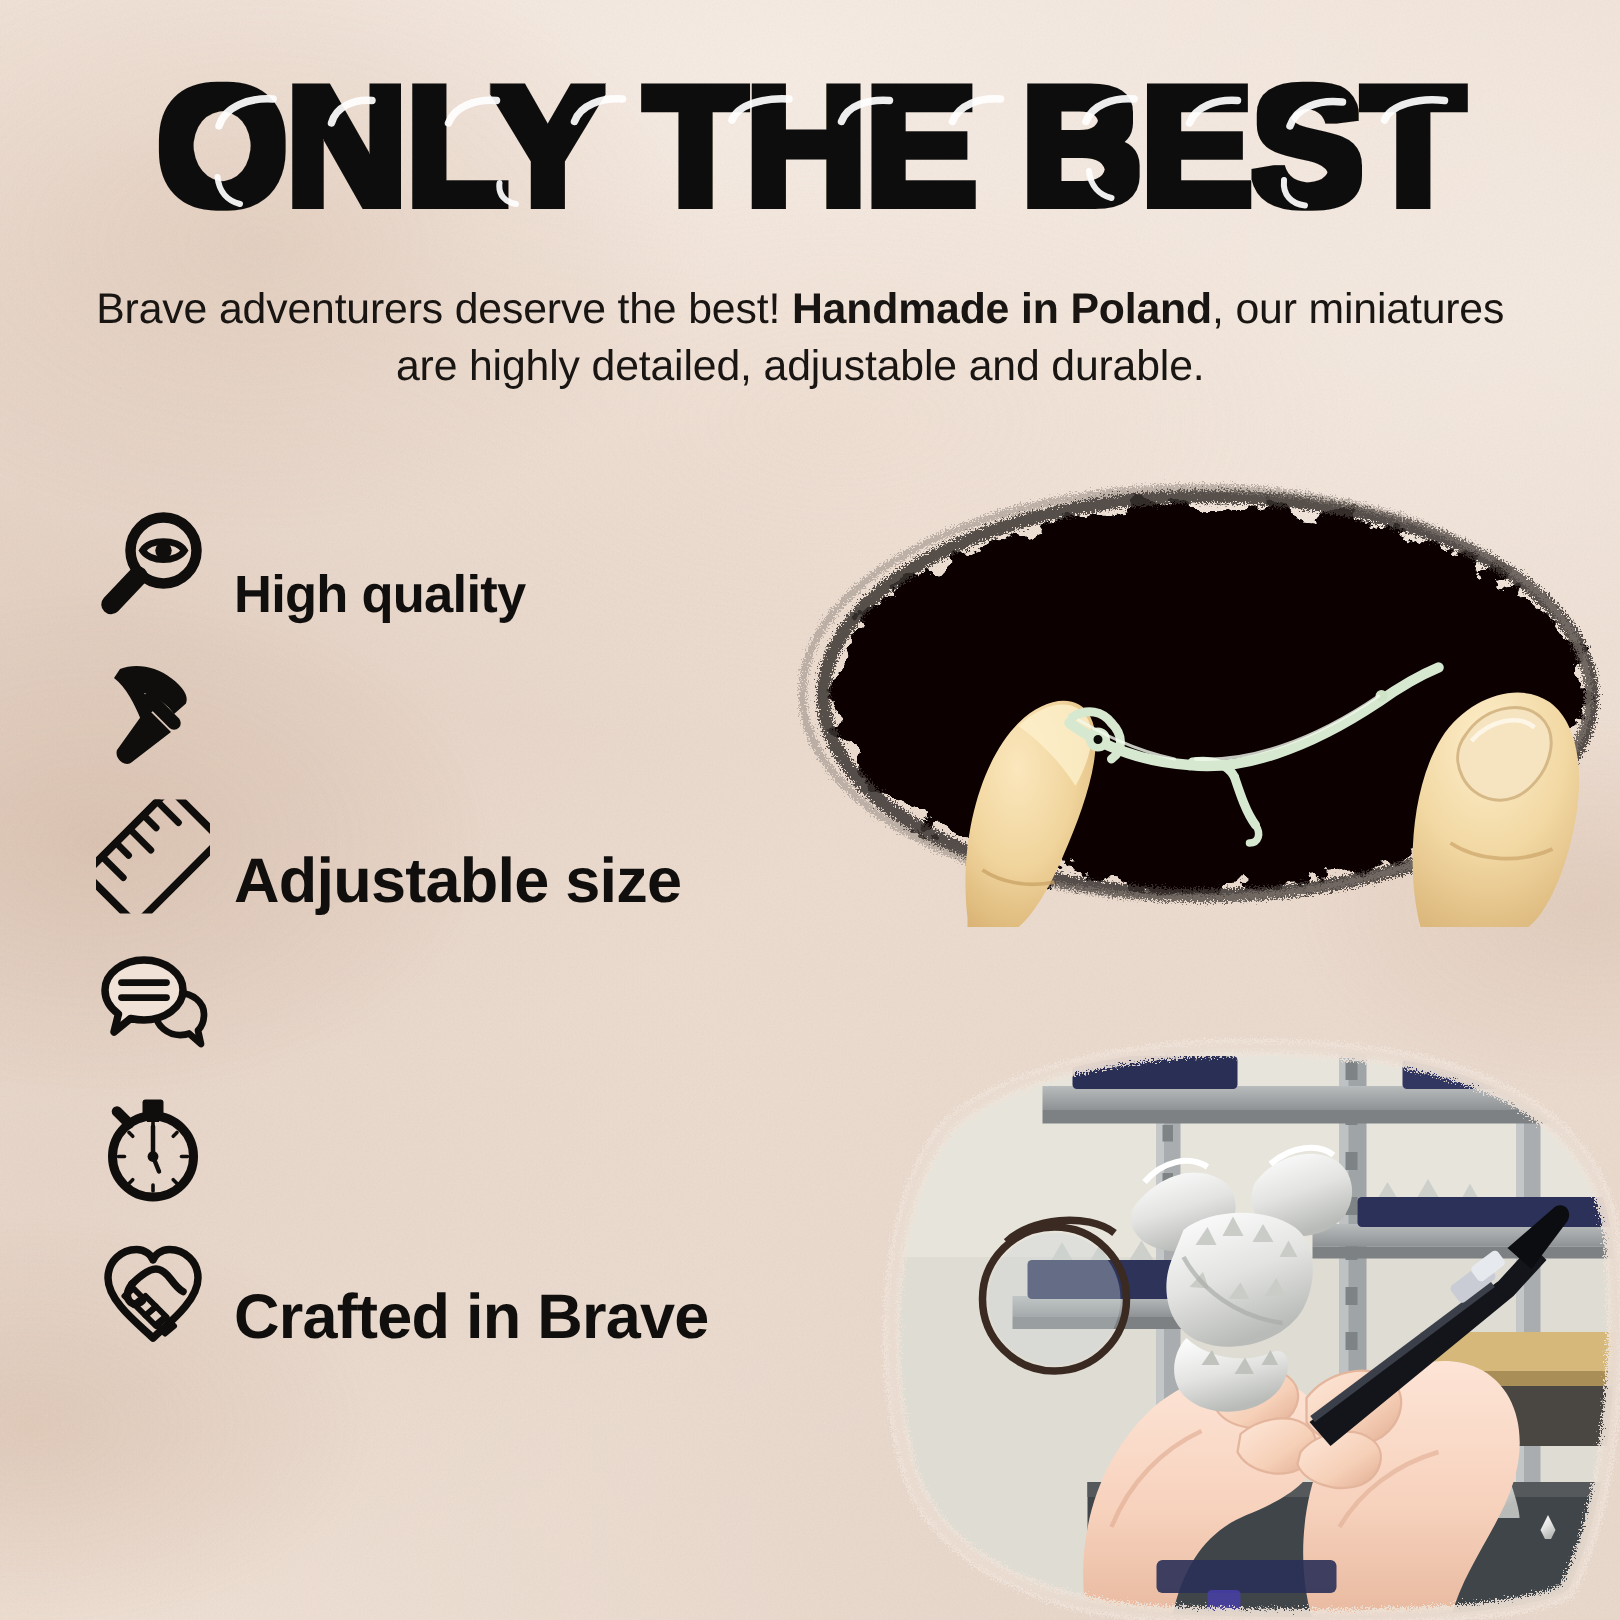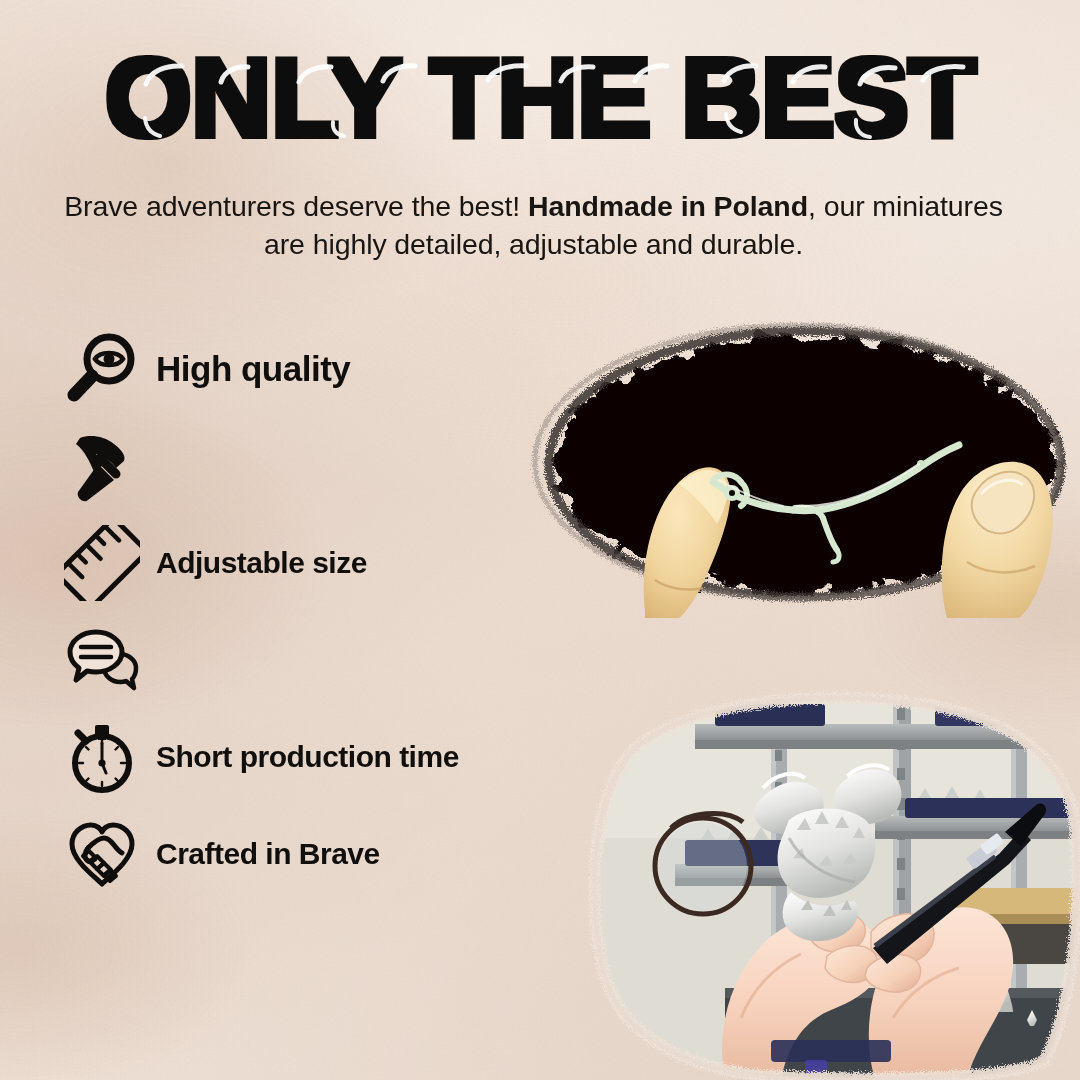--- a/index.html
+++ b/index.html
@@ -52,30 +52,30 @@
     font-family:"Liberation Sans", sans-serif;
   }
   .subtitle b{font-weight:bold;}
 
   
   .features{
     position:absolute;left:62px;top:320px;width:760px;
     display:flex;flex-direction:column;
   }
   .feature-row{
-    display:flex;align-items:center;height:97px;
+    display:flex;align-items:flex-end;height:97px;
   }
   .feature-icon{
     width:80px;min-width:80px;height:80px;
     display:flex;align-items:center;justify-content:center;
   }
   .feature-icon svg{display:block;}
   .feature-label{
     margin-left:14px;
-    font-size:30px;font-weight:bold;color:#110f0d;
+    font-size:42px;font-weight:bold;color:#110f0d;
     letter-spacing:-.5px;white-space:nowrap;
     font-family:"Liberation Sans", sans-serif;
   }
   .feature-row.r1 .feature-label,
   .feature-row.r2 .feature-label{font-size:35px;}
 
   
   .photo{position:absolute;overflow:hidden;}
   .photo svg{display:block;}
 
@@ -482,21 +482,20 @@
             <path d="M22 28 l2.5 2.5"></path>
               <path d="M51.5 59.5 l2.5 2.5"></path>
             <path d="M54 28 l-2.5 2.5"></path>
               <path d="M24.5 59.5 l-2.5 2.5"></path>
           </g>
           <path d="M38 44 V24" stroke="#100e0c" stroke-width="3" stroke-linecap="round"></path>
           <path d="M38 44 L42 54" stroke="#100e0c" stroke-width="3" stroke-linecap="round"></path>
           <circle cx="38" cy="44" r="3.6" fill="#100e0c"></circle>
         </svg>
       </span>
-      <span class="feature-label">Short production time</span>
     </div>
 
     <div class="feature-row r6">
       <span class="feature-icon">
         <svg width="76" height="76" viewBox="0 0 76 76">
           <path d="M38 68 C30 60, 8 44, 8 28 C8 17, 17 9, 27 9 C33 9, 37 13, 38 16
                    C39 13, 43 9, 49 9 C59 9, 68 17, 68 28 C68 44, 46 60, 38 68 Z" fill="none" stroke="#100e0c" stroke-width="5" stroke-linejoin="round"></path>
           <path d="M24 32 C30 26, 36 22, 40 22 C44 22, 47 25, 50 29
                    C53 33, 56 36, 58 37" fill="none" stroke="#100e0c" stroke-width="5" stroke-linecap="round" stroke-linejoin="round"></path>
           <path d="M24 32 C21 36, 20 40, 22 43 C24 46, 28 46, 31 43" fill="none" stroke="#100e0c" stroke-width="5" stroke-linecap="round"></path>

